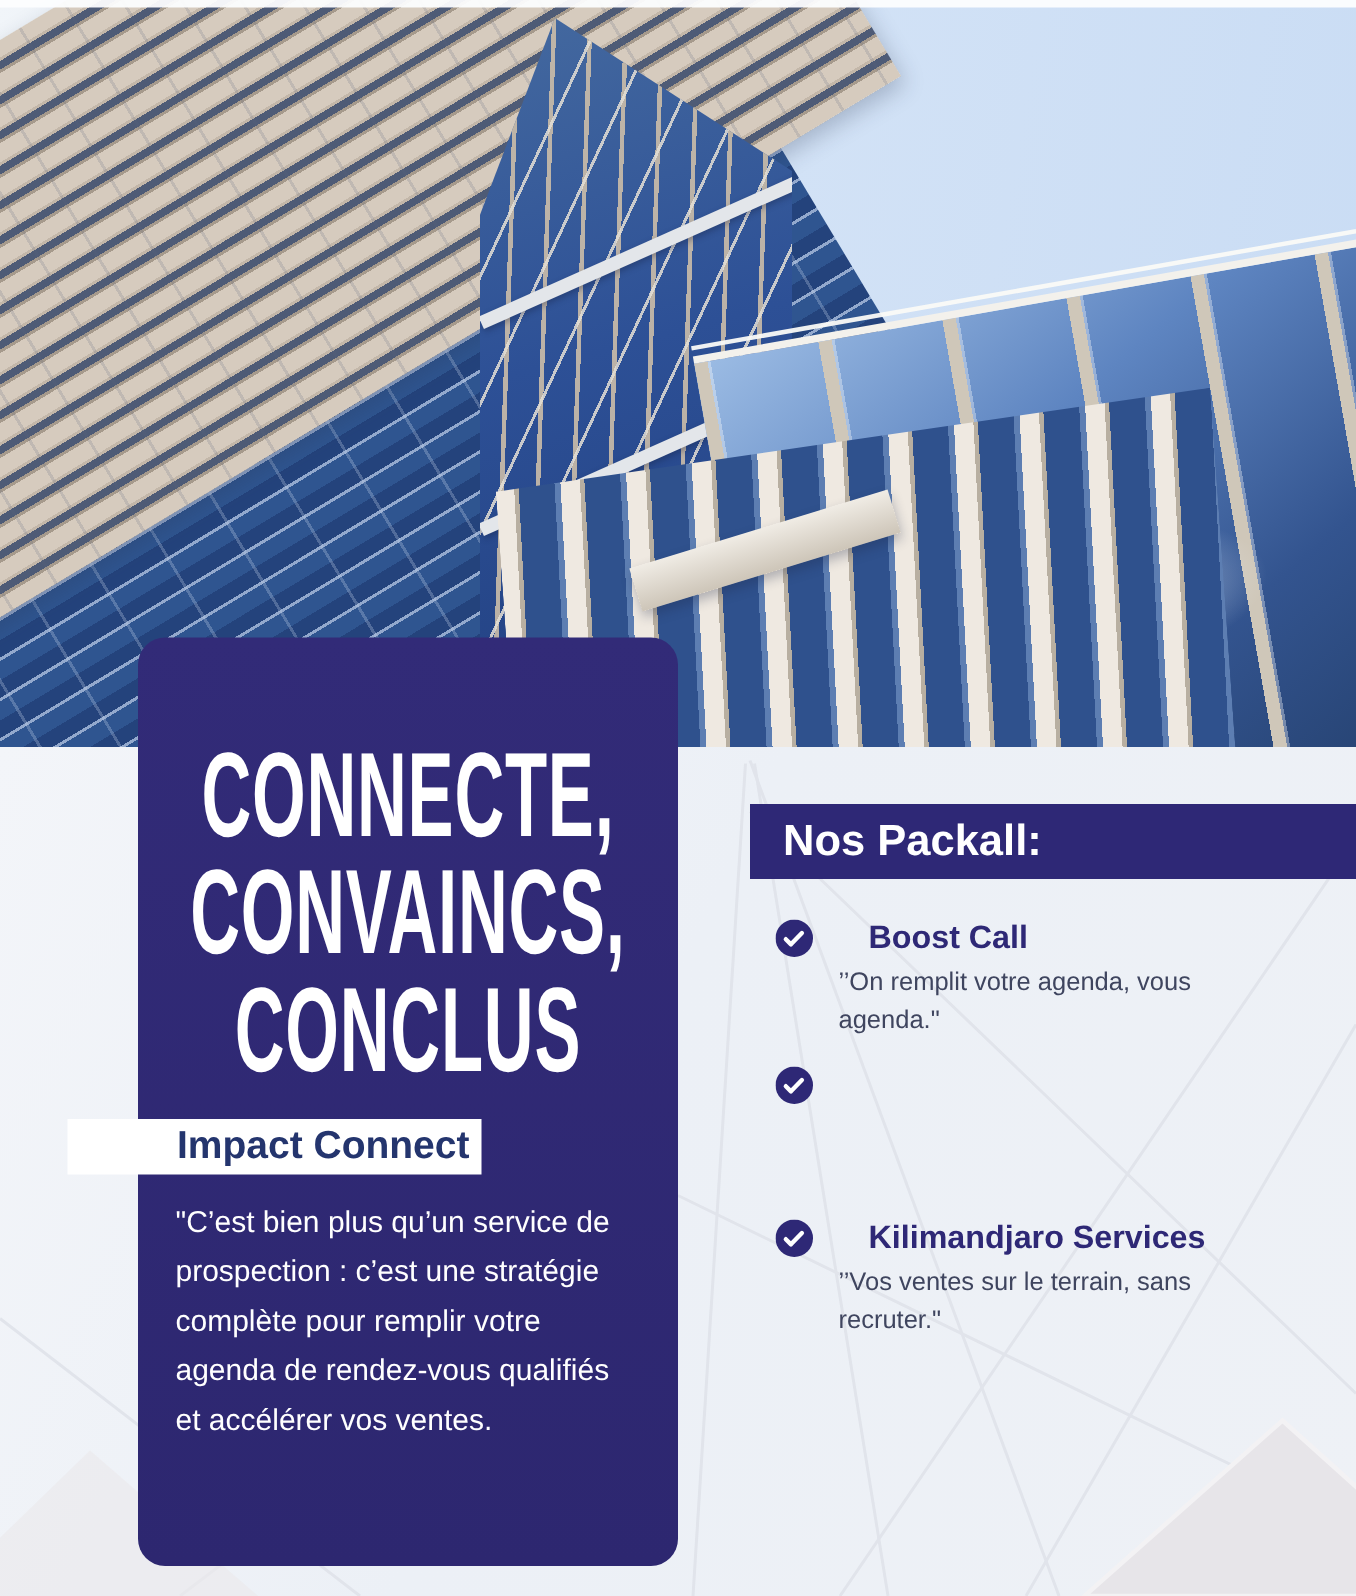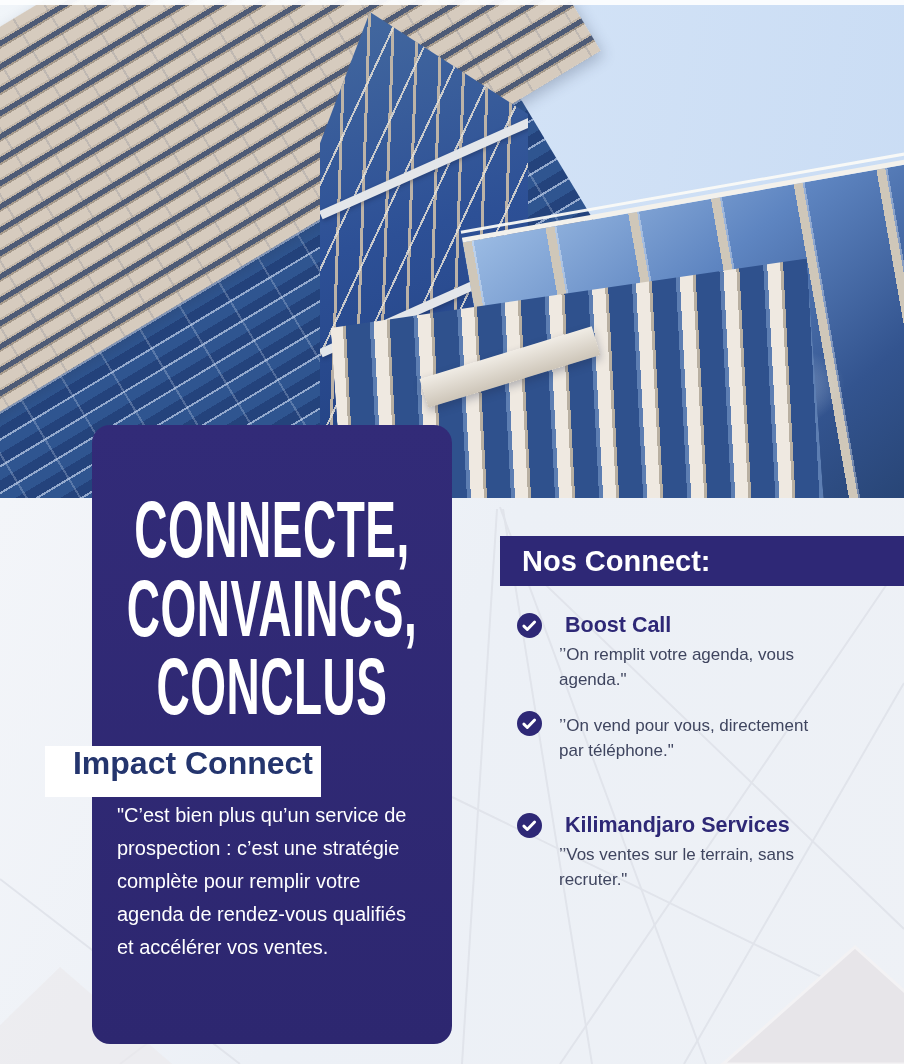--- a/index.html
+++ b/index.html
@@ -56,34 +56,34 @@
   .lower { position:absolute; left:0; top:497px; width:904px; height:567px;
            background:linear-gradient(115deg,#f3f5f9 0%,#ecf0f6 45%,#eef1f6 100%); }
   .lower svg { position:absolute; left:0; top:0; }
 
   
   .purple-box { position:absolute; left:92px; top:425px; width:360px; height:619px;
                 background:linear-gradient(180deg,#322b78 0%,#2d2770 100%); z-index:10;border-radius:18px; }
   .hero-title { padding-top:38px; text-align:center; color:#ffffff; font-weight:700;
                 font-size:46px; line-height:45px; letter-spacing:.5px; white-space:nowrap;
                 transform:scaleY(1.74); transform-origin:50% 0; }
-  .impact-label { position:absolute; left:45px; top:746px; width:276px; height:51px; background:#ffffff;
-                  color:#24356e; font-size:32px; font-weight:700; line-height:35px; text-align:right;
+  .impact-label { position:absolute; left:45px; top:746px; width:276px; height:37px; background:#ffffff;
+                  color:#24356e; font-size:26px; font-weight:700; line-height:35px; text-align:right;
                   padding-right:8px; z-index:12; }
   .quote { position:absolute; left:117px; top:799px; width:300px; color:#ffffff;
            font-size:20px; line-height:33px; font-weight:400; z-index:12; }
 
   
   .services-banner { position:absolute; left:500px; top:536px; width:404px; height:50px;
                      background:#2e2876; color:#ffffff; font-size:29px; font-weight:700;
                      line-height:50px; padding-left:22px; z-index:11; }
   .service { position:absolute; left:517px; width:310px; z-index:11; }
   .svc-1 { top:612px; } .svc-2 { top:710px; } .svc-3 { top:812px; }
   .check { position:absolute; left:0; top:1px; width:25px; height:25px; }
-  .svc-title { margin-left:48px; font-size:21.5px; font-weight:700; color:#2e2876; line-height:27px; }
+  .svc-title { margin-left:62px; font-size:21.5px; font-weight:700; color:#2e2876; line-height:27px; }
   .svc-desc  { margin-left:42px; margin-top:3px; width:260px; font-size:17px; line-height:25px; color:#3f455f; }
 </style>
 </head>
 <body>
 
 <div class="flyer">
 
   <div class="photo">
     <div class="bldg-left-glass"></div>
     <div class="bldg-left-beige"></div>
@@ -122,42 +122,41 @@
       <div>CONVAINCS,</div>
       <div>CONCLUS</div>
     </div>
   </div>
 
   <div class="impact-label">Impact Connect</div>
 
   <div class="quote">"C’est bien plus qu’un service de prospection : c’est une stratégie complète pour remplir votre agenda de rendez-vous qualifiés et accélérer vos ventes.</div>
 
   <div class="services-banner">
-    <span>Nos Connect:</span>
+    <span>Nos Packall:</span>
   </div>
 
   <div class="service svc-1">
     <span class="check">
       <svg viewBox="0 0 24 24" width="25" height="25">
           <circle cx="12" cy="12" r="12" fill="#2e2876"></circle>
           <path d="M6.6 12.6l3.3 3.3 7-7.2" stroke="#fff" stroke-width="2.8" fill="none" stroke-linecap="round" stroke-linejoin="round"></path>
         </svg>
     </span>
     <div class="svc-title">Boost Call</div>
     <div class="svc-desc">’’On remplit votre agenda, vous agenda."</div>
   </div>
 
   <div class="service svc-2">
     <span class="check">
       <svg viewBox="0 0 24 24" width="25" height="25">
           <circle cx="12" cy="12" r="12" fill="#2e2876"></circle>
           <path d="M6.6 12.6l3.3 3.3 7-7.2" stroke="#fff" stroke-width="2.8" fill="none" stroke-linecap="round" stroke-linejoin="round"></path>
         </svg>
     </span>
-    <div class="svc-desc">’’On vend pour vous, directement par téléphone."</div>
   </div>
 
   <div class="service svc-3">
     <span class="check">
       <svg viewBox="0 0 24 24" width="25" height="25">
           <circle cx="12" cy="12" r="12" fill="#2e2876"></circle>
           <path d="M6.6 12.6l3.3 3.3 7-7.2" stroke="#fff" stroke-width="2.8" fill="none" stroke-linecap="round" stroke-linejoin="round"></path>
         </svg>
     </span>
     <div class="svc-title">Kilimandjaro Services</div>

